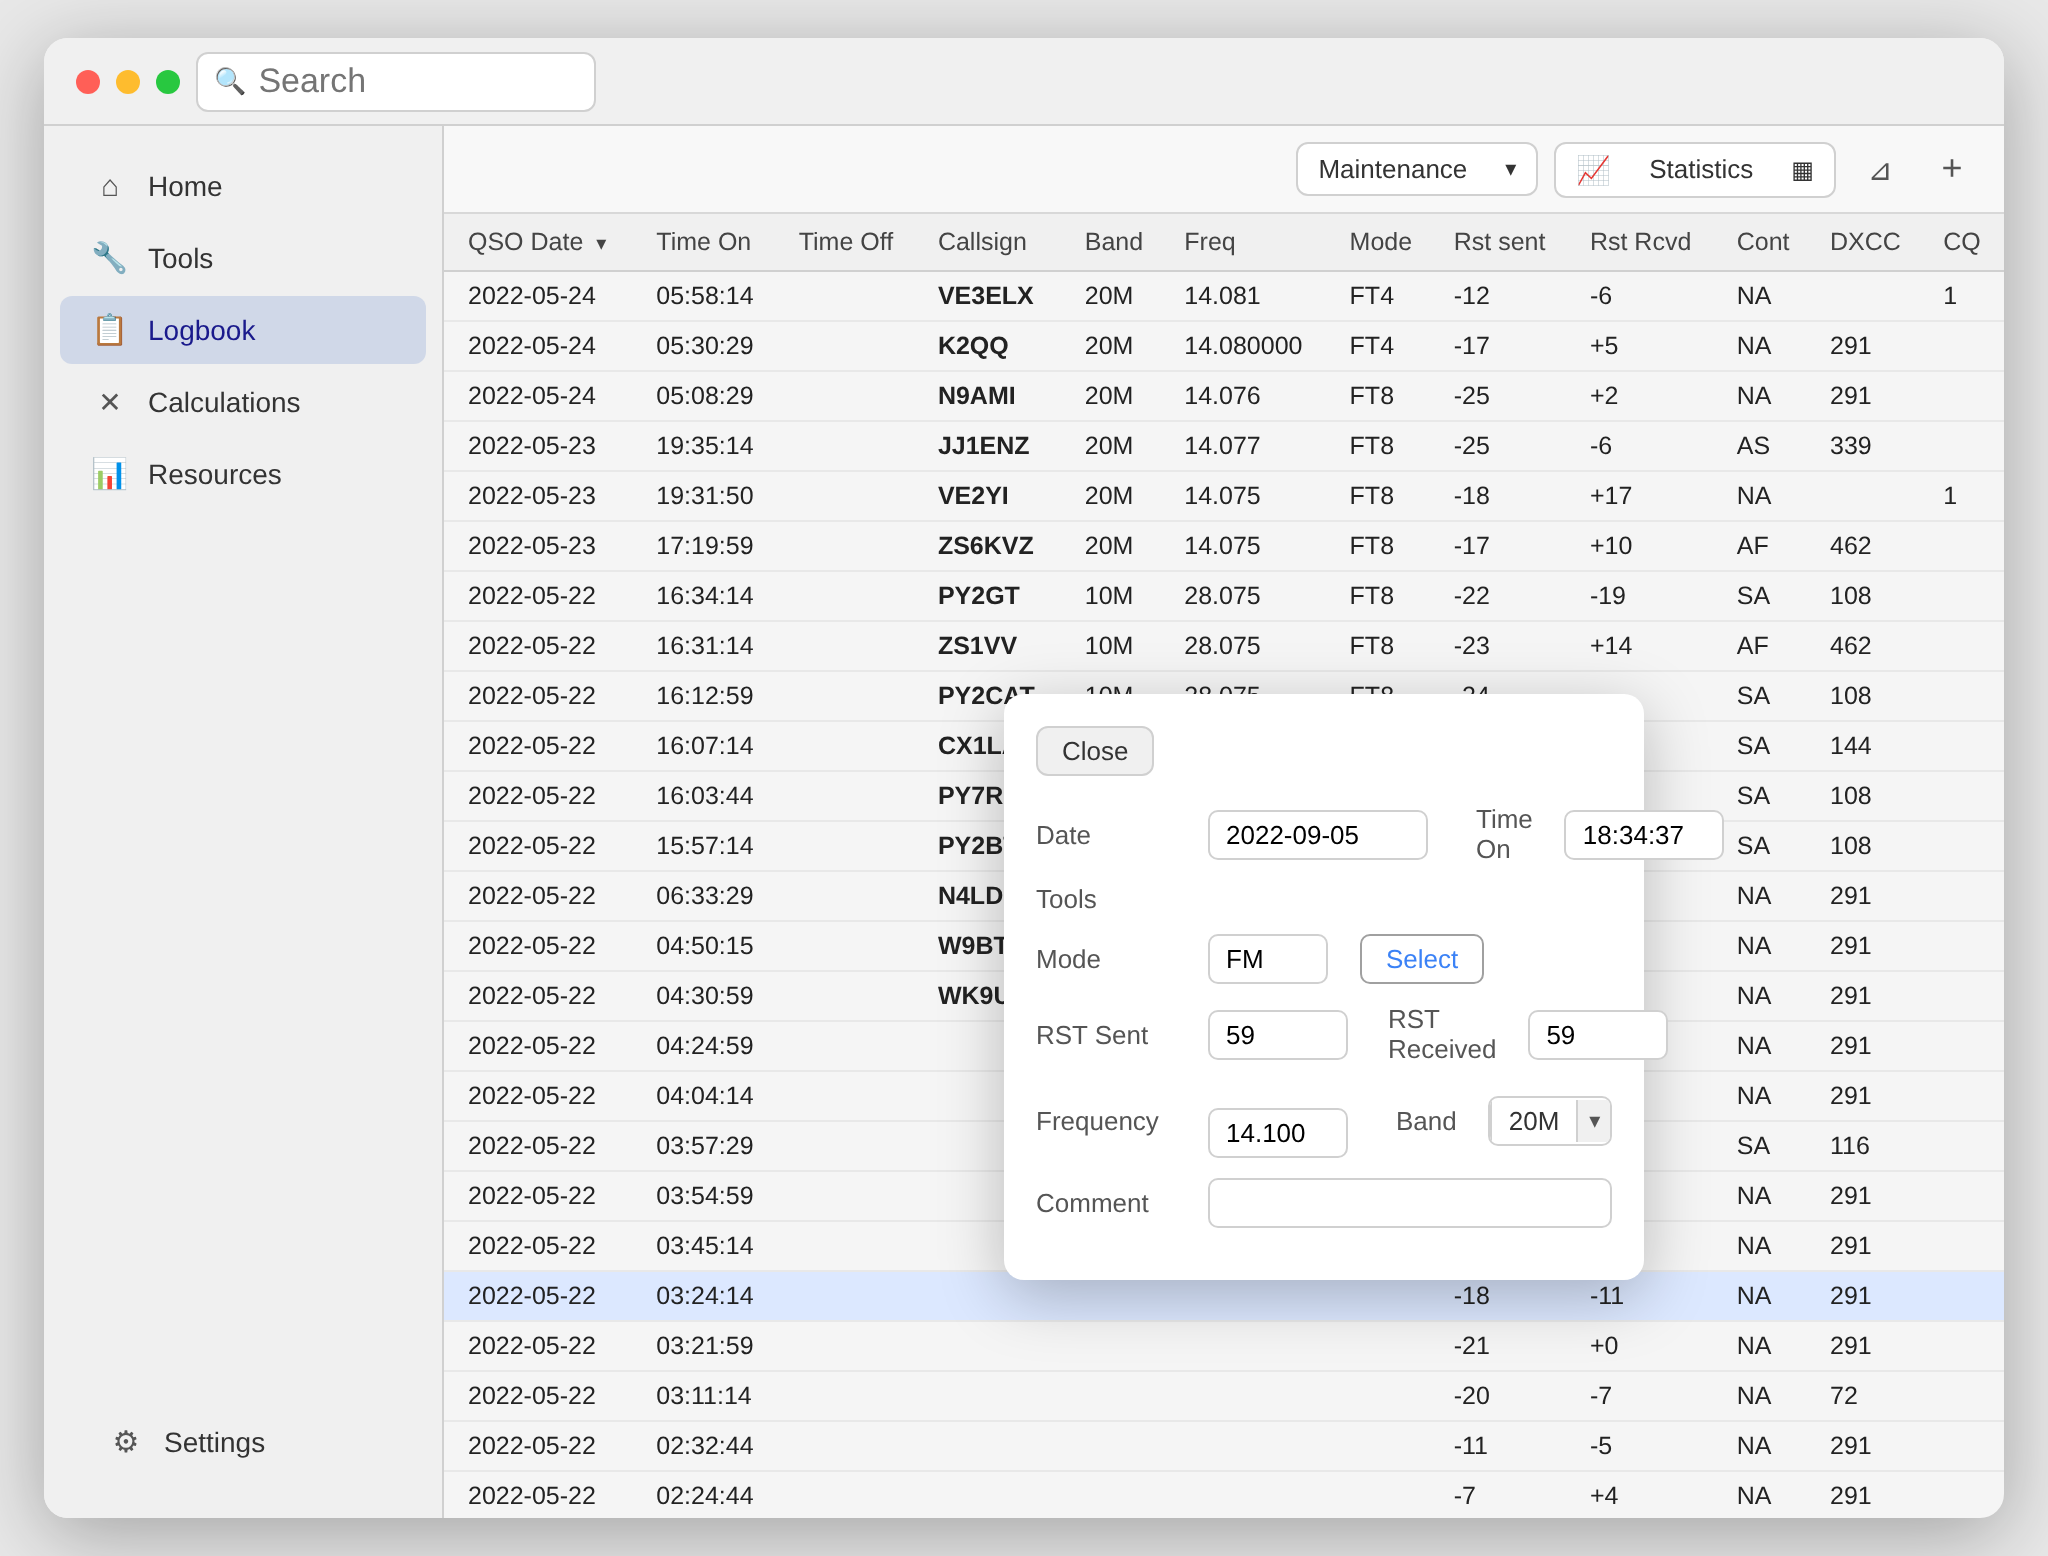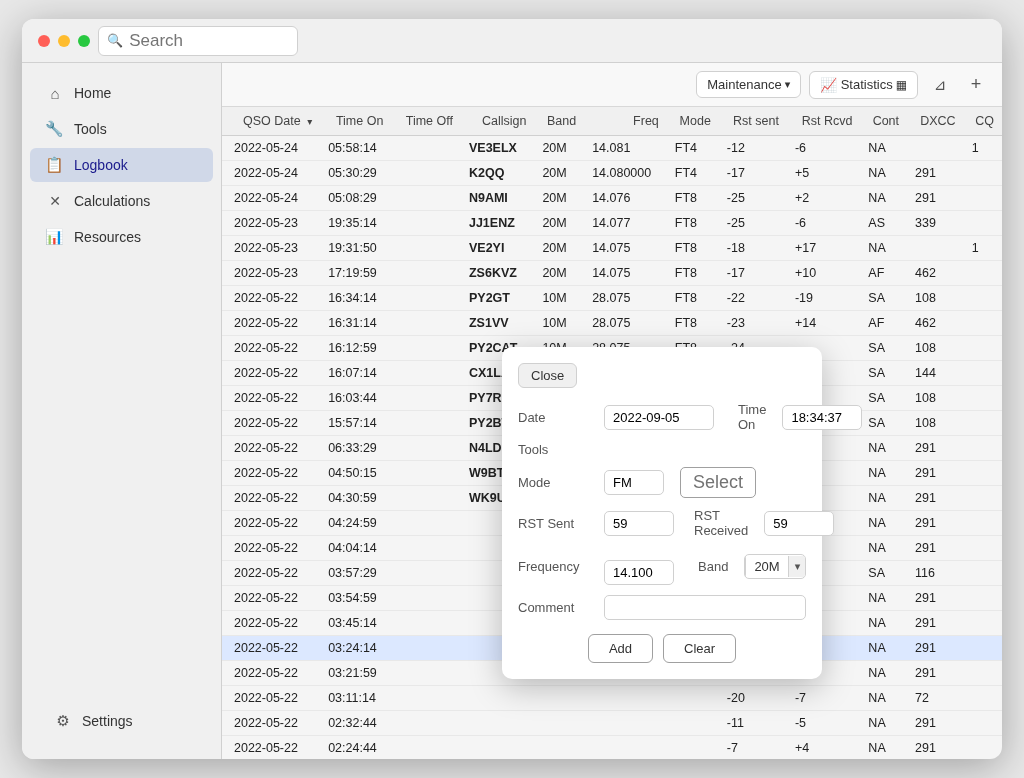--- a/index.html
+++ b/index.html
@@ -123,21 +123,21 @@
       display: flex;
       align-items: center;
       justify-content: flex-end;
       padding: 0 12px;
       gap: 8px;
       flex-shrink: 0;
     }
     .toolbar-btn {
       display: flex;
       align-items: center;
-      gap: 3px;
+      gap: 19px;
       padding: 5px 10px;
       background: white;
       border: 1px solid #d0d0d0;
       border-radius: 6px;
       cursor: pointer;
       font-size: 13px;
       color: #333;
     }
     .toolbar-icon-btn {
       width: 28px;
@@ -160,21 +160,21 @@
     }
     table {
       width: 100%;
       border-collapse: collapse;
       font-size: 12.5px;
     }
     thead th {
       background: #f0f0f0;
       border-bottom: 1px solid #d0d0d0;
       padding: 7px 8px;
-      text-align: right;
+      text-align: left;
       font-weight: 500;
       color: #444;
       position: sticky;
       top: 0;
       white-space: nowrap;
       user-select: none;
     }
     thead th:first-child { padding-left: 12px; }
     .sort-arrow { font-size: 10px; margin-left: 3px; }
     tbody tr {
@@ -250,22 +250,22 @@
     .inline-label {
       font-size: 13px;
       color: #555;
     }
     .select-btn {
       padding: 4px 12px;
       background: white;
       border: 1px solid #a0a0a0;
       border-radius: 5px;
       cursor: pointer;
-      font-size: 18px;
-      color: #737373;
+      font-size: 13px;
+      color: #3b82f6;
     }
     .band-select {
       display: flex;
       align-items: center;
       border: 1px solid #d0d0d0;
       border-radius: 5px;
       overflow: hidden;
       background: white;
     }
     .band-select-label {
@@ -787,26 +787,18 @@
                 <span class="band-select-label">20M</span>
                 <span class="band-dropdown-btn">▾</span>
               </div>
             </div>
 
             <div class="form-row">
               <span class="form-label">Comment</span>
               <input class="form-input" type="text" value="" style="">
             </div>
 
-            <div class="modal-actions">
-              <button class="btn-add">
-                <span>Add</span>
-              </button>
-              <button class="btn-clear">
-                <span>Clear</span>
-              </button>
-            </div>
           </div>
         </div>
       </div>
     </div>
   </div>
 </div>
 
 </body></html>

